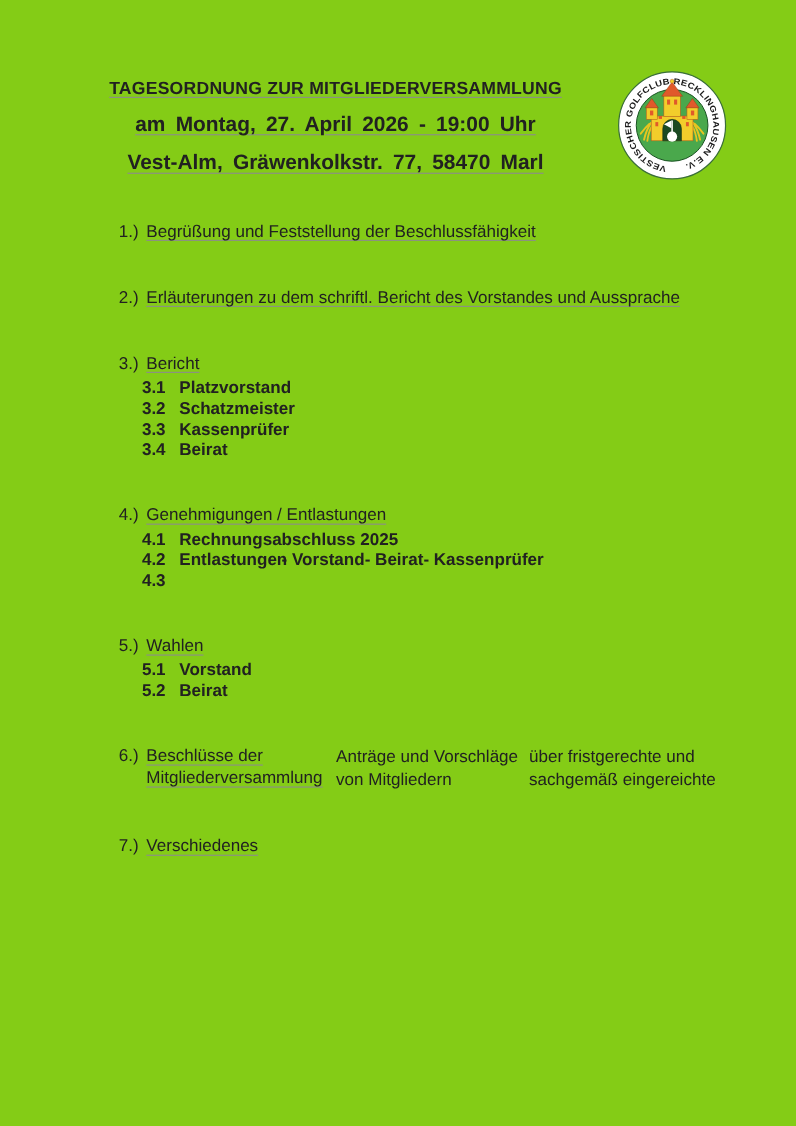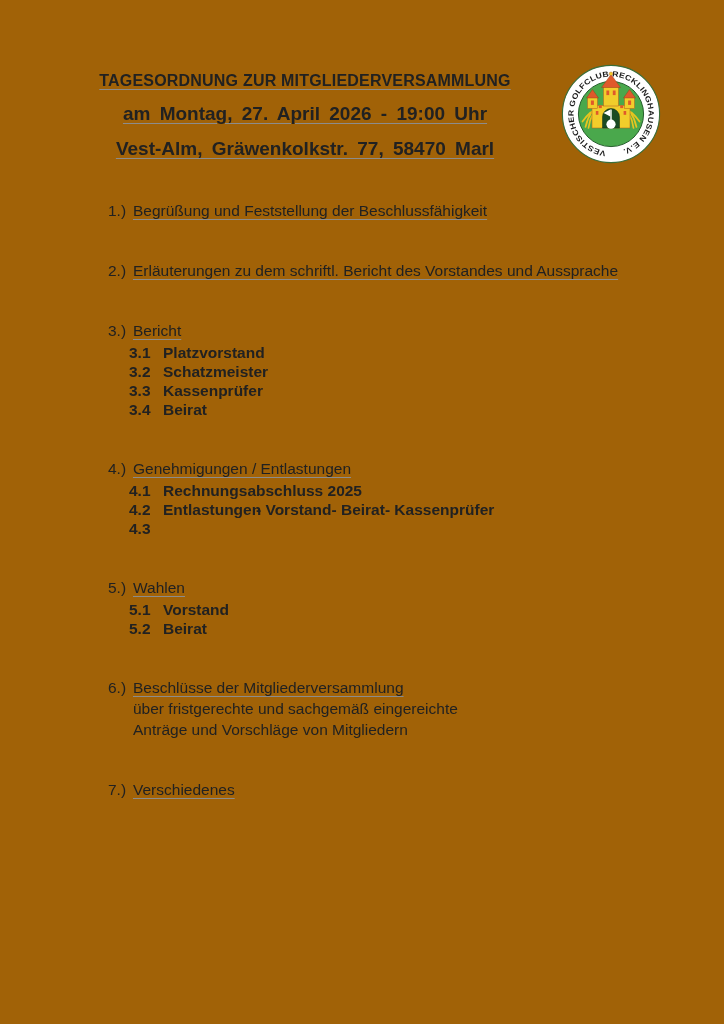--- a/index.html
+++ b/index.html
@@ -4,21 +4,21 @@
 <style>
   * { margin: 0; padding: 0; box-sizing: border-box; }
   html, body { width: 724px; height: 1024px; }
   body {
     background: #ffffff;
     font-family: "Liberation Sans", sans-serif;
     color: #212121;
     position: relative;
     overflow: hidden;
   }
-  .page { position: absolute; inset: 0; background: #a16207; }
+  .page { position: absolute; inset: 0; background: #84cc16; }
 
   
   .u {
     text-decoration: underline;
     text-decoration-thickness: 1px;
     text-decoration-color: #8c8c8c;
     text-underline-offset: 3px;
   }
 
   
@@ -48,21 +48,21 @@
   }
   .item { margin-bottom: 40px; }
   .row { display: flex; align-items: flex-start; }
   .head { line-height: 20px; }
   .num { width: 25px; flex: none; }
   .subitems { margin-left: 21px; margin-top: 2px; font-weight: bold; }
   .sub { line-height: 19px; }
   .snum { width: 34px; flex: none; }
   .stext-fixed { width: 93px; flex: none; }
   .details { display: flex; flex-direction: row; align-items: flex-end; }
-  .tblock { display: flex; flex-direction: column; }
+  .tblock { display: flex; flex-direction: row; }
   .cont { line-height: 21px; }
 </style>
 </head>
 <body>
 
 <div class="page">
 
   <header class="header">
     <span class="h-line h-title u">TAGESORDNUNG ZUR MITGLIEDERVERSAMMLUNG</span>
     <span class="h-line h-sub u">am Montag, 27. April 2026 - 19:00 Uhr</span>
@@ -213,22 +213,22 @@
           <span>Beirat</span>
         </div>
       </div>
     </section>
 
     <section class="item">
       <div class="row head">
         <span class="num">6.)</span>
         <span class="tblock">
           <span class="u">Beschlüsse der Mitgliederversammlung</span>
+          <span class="cont">Anträge und Vorschläge von Mitgliedern</span>
           <span class="cont">über fristgerechte und sachgemäß eingereichte</span>
-          <span class="cont">Anträge und Vorschläge von Mitgliedern</span>
         </span>
       </div>
     </section>
 
     <section class="item">
       <div class="row head">
         <span class="num">7.)</span>
         <span class="u">Verschiedenes</span>
       </div>
     </section>

